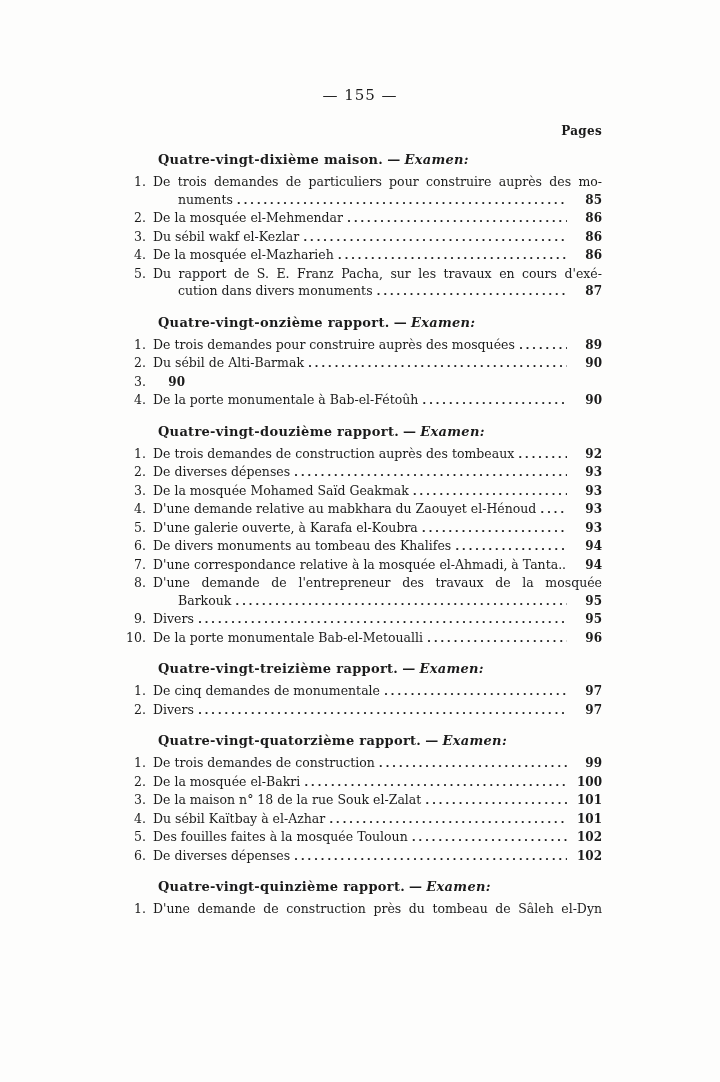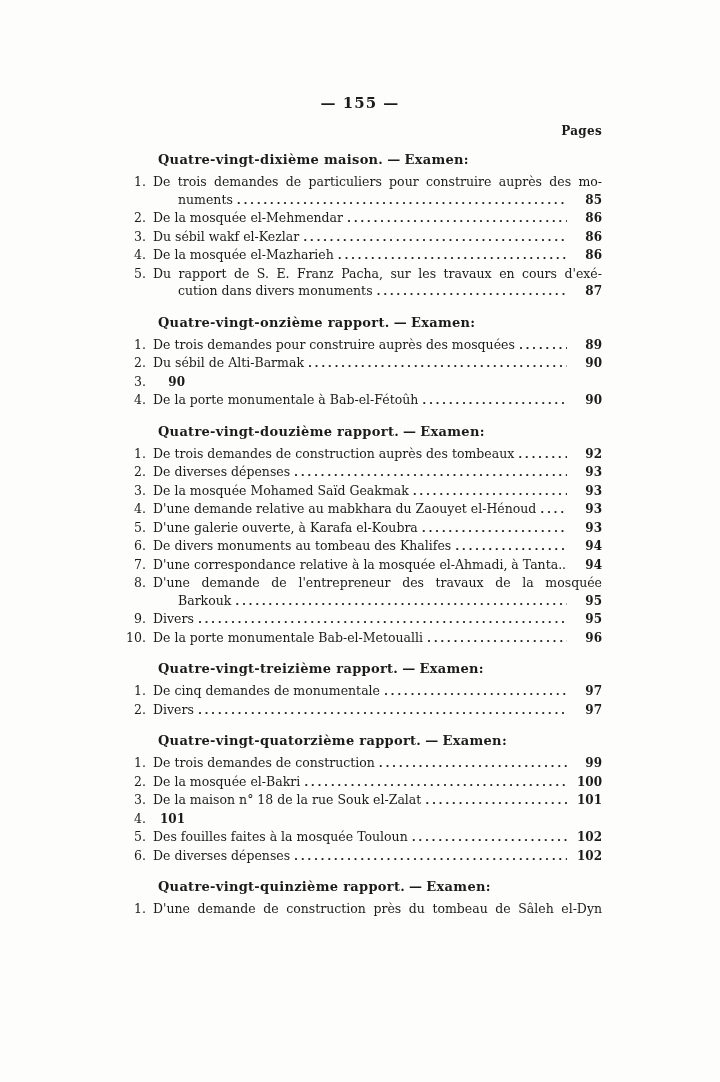--- a/index.html
+++ b/index.html
@@ -13,23 +13,22 @@
     position:relative;
     width:720px;height:1082px;
     background:#fdfdfc;
     overflow:hidden;
   }
   .folio{
     position:absolute;
     top:86px;left:0;right:0;
     text-align:center;
     font-size:15px;
-    font-weight:700;
+    font-weight:400;
     letter-spacing:1px;
-    margin-top:8px;
   }
   .pages-label{
     position:absolute;
     top:124px;
     left:120px;width:482px;
     text-align:right;
     font-size:12px;
     font-weight:700;
     letter-spacing:.3px;
   }
@@ -39,21 +38,21 @@
   }
   .section{margin:0;}
   .heading{
     margin:13px 0 4px 38px;
     font-size:13px;
     font-weight:700;
     line-height:18px;
     letter-spacing:.3px;
   }
   .heading .dash{margin:0 4px;font-weight:700;}
-  .heading .examen{}
+  .heading .examen{font-style:italic;}
   .item{
     display:flex;
     align-items:baseline;
     font-size:12.5px;
     line-height:17.5px;
   }
   .num{
     flex:0 0 26px;
     text-align:right;
     padding-right:7px;
@@ -308,20 +307,24 @@
         <div class="item">
           <span class="num">3.</span>
           <span class="line">
             <span class="txt">De la maison n° 18 de la rue Souk el-Zalat</span>
             <span class="leader"></span>
           </span>
           <span class="page">101</span>
         </div>
         <div class="item">
           <span class="num">4.</span>
+          <span class="line">
+            <span class="txt">Du sébil Kaïtbay à el-Azhar</span>
+            <span class="leader"></span>
+          </span>
           <span class="page">101</span>
         </div>
         <div class="item">
           <span class="num">5.</span>
           <span class="line">
             <span class="txt">Des fouilles faites à la mosquée Touloun</span>
             <span class="leader"></span>
           </span>
           <span class="page">102</span>
         </div>

